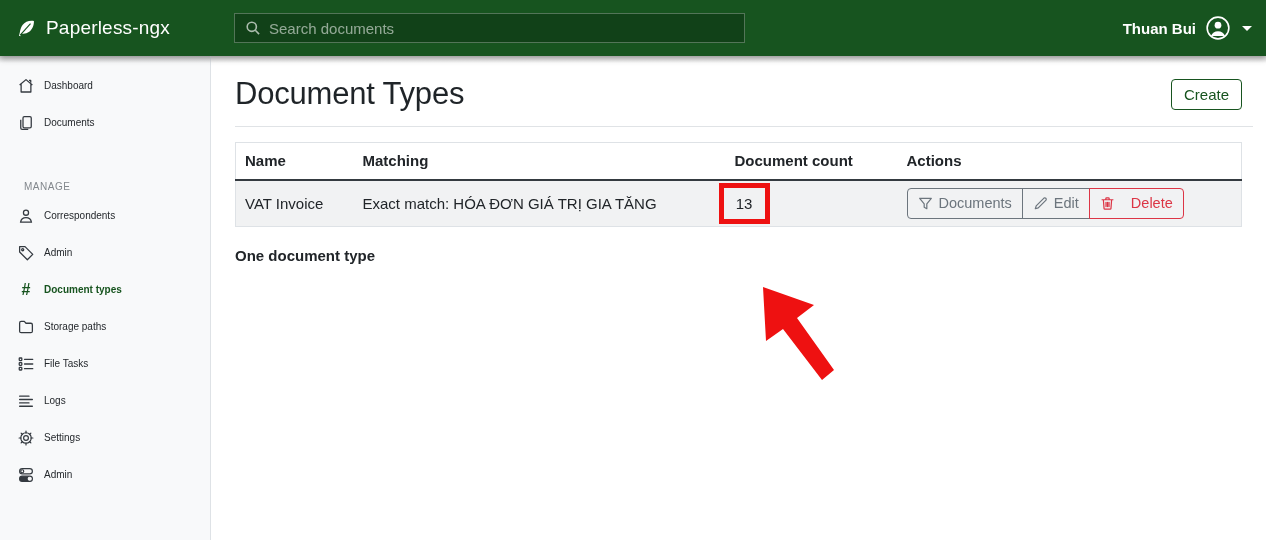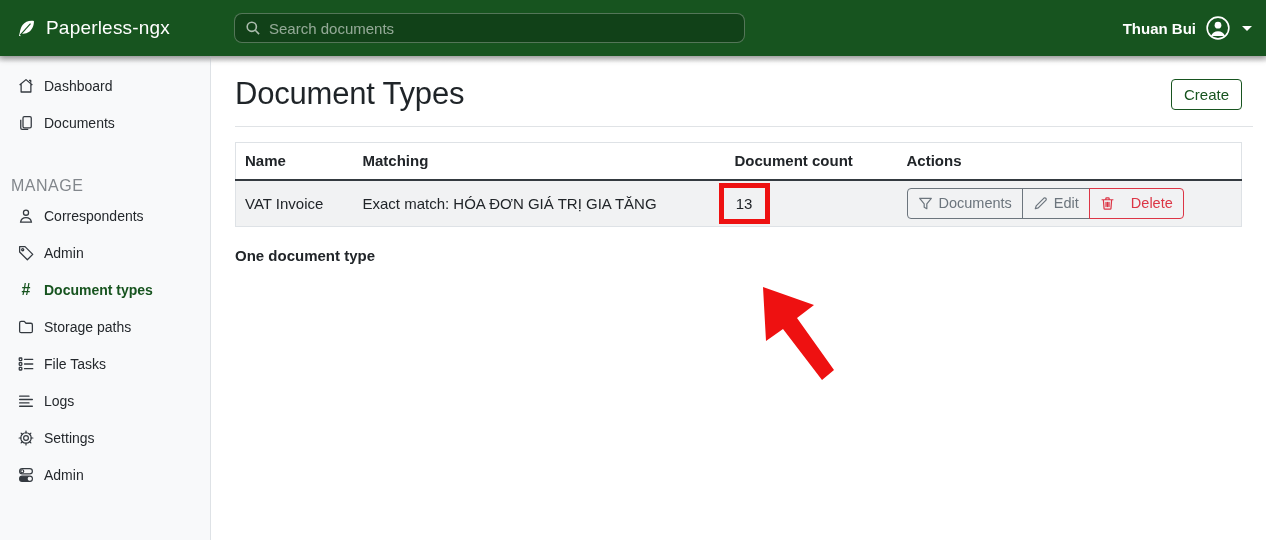--- a/index.html
+++ b/index.html
@@ -16,21 +16,21 @@
   .navbar{
     position:relative; z-index:20; height:56px; background:var(--navbar-bg);
     display:flex; align-items:center; padding:0 14px 0 16px;
     box-shadow:0 3px 6px rgba(0,0,0,.30);
   }
   .brand{ display:flex; align-items:center; gap:9px; color:#fff; width:194px; cursor:pointer;}
   .brand-title{ font-size:19px; letter-spacing:.2px; }
   .nav-search{
     margin-left:24px; width:511px; height:30px; display:flex; align-items:center;
     background:rgba(0,0,0,.22); border:1px solid rgba(255,255,255,.28);
-    border-radius:8px; padding:0 10px;
+    border-radius:0; padding:0 10px;
   }
   .nav-search svg{ flex:none; opacity:.65; }
   .nav-search input{
     flex:1; background:transparent; border:none; outline:none; color:#fff;
     font-size:15px; margin-left:8px; font-family:inherit;
   }
   .nav-search input::placeholder{ color:rgba(255,255,255,.55); }
   .nav-user{ margin-left:auto; display:flex; align-items:center; gap:9px; color:#fff; cursor:pointer; }
   .nav-user-name{ font-size:15px;font-weight:bold; }
   .caret-down{
@@ -45,28 +45,28 @@
   }
   .sidebar::before, .main::before{
     content:""; position:absolute; left:0; top:0; right:0; height:7px;
     background:linear-gradient(rgba(0,0,0,.14),rgba(0,0,0,0)); pointer-events:none;
   }
   .nav-item{
     height:37px; display:flex; align-items:center; padding-left:16px;
     color:#24282c; cursor:pointer; text-decoration:none;
   }
   .nav-item .nicon{ width:20px; display:flex; justify-content:center; margin-right:8px; color:#343a40; }
-  .nav-item .nlabel{ font-size:14px;text-align:center; }
+  .nav-item .nlabel{ font-size:10px;text-align:center; }
   .nav-item.active{ color:var(--accent-green); }
   .nav-item.active .nicon{ color:var(--accent-green); font-weight:700; }
   .nav-item.active .nlabel{ font-weight:700; }
   .hash-glyph{ font-size:16px; font-weight:700; line-height:1; }
   .section-label{
-    margin-top:34px; height:22px; display:flex; align-items:center; padding-left:11px;
-    color:#82878c; font-size:16px; letter-spacing:.5px; font-weight:500;
+    margin-top:34px; height:22px; display:flex; align-items:center; padding-left:24px;
+    color:#82878c; font-size:10px; letter-spacing:.5px; font-weight:500;
   }
   .main{ flex:1; position:relative; padding:0 13px 0 24px; background:#fff; }
   
   .title-row{ display:flex; justify-content:space-between; align-items:center; margin:18px 11px 0 0; }
   .page-title{ font-size:31px; font-weight:500; color:#1f2428; line-height:40px; letter-spacing:-.2px; }
   .btn-create{
     height:31px; padding:0 12px; background:#fff; border:1px solid var(--accent-green);
     color:var(--accent-green); border-radius:4px; font-size:15px; cursor:pointer; font-family:inherit;
   }
   .rule{ border:none; border-top:1px solid #e0e3e6; margin-top:12px; }

